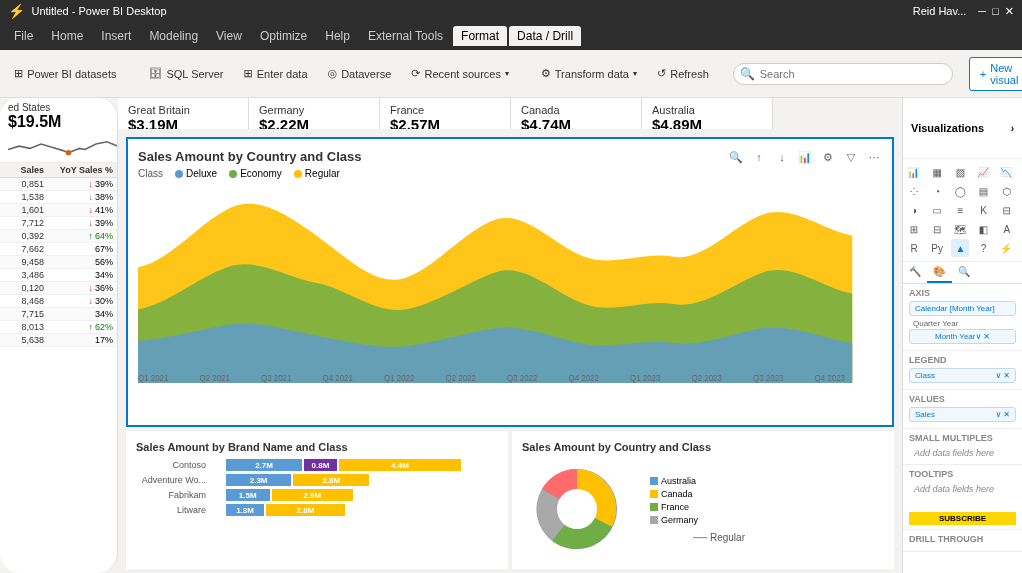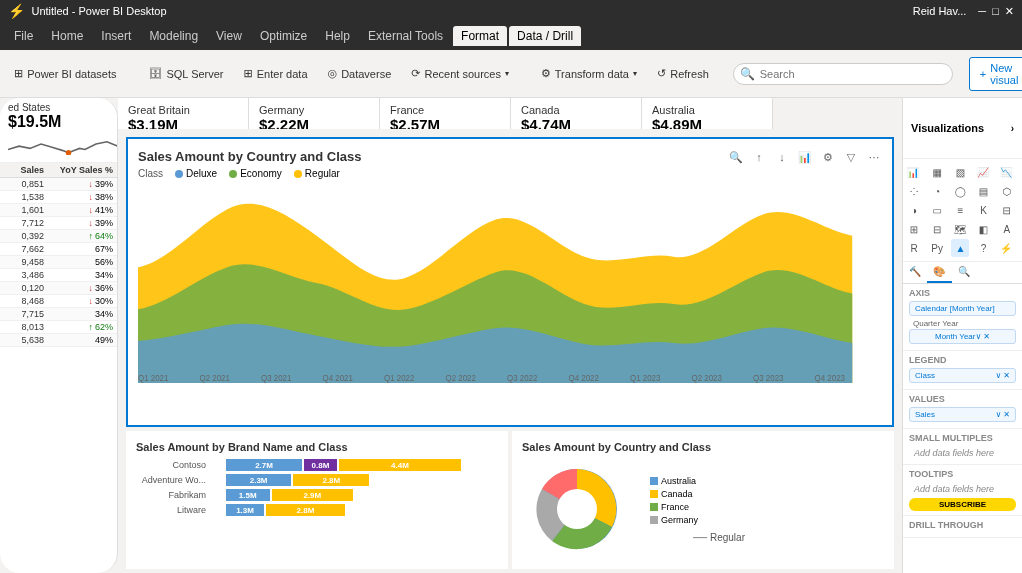--- a/index.html
+++ b/index.html
@@ -436,21 +436,21 @@
       <div class="table-row-item">
         <div class="val-sales">7,715</div>
         <div class="val-yoy">34%</div>
       </div>
       <div class="table-row-item">
         <div class="val-sales">8,013</div>
         <div class="val-yoy" style="color:#107c10;"><span class="arrow-up-green">↑</span>62%</div>
       </div>
       <div class="table-row-item">
         <div class="val-sales">5,638</div>
-        <div class="val-yoy">49%</div>
+        <div class="val-yoy">17%</div>
       </div>
     </div>
   </div>
 
   <div class="center-area">
 
     <div class="cards-area">
       <div class="country-card">
         <div class="country-name">Great Britain</div>
         <div class="amount">$3.19M</div>
@@ -719,20 +719,20 @@
 
     <div class="viz-section">
       <div class="viz-section-title">Small multiples</div>
       <div class="viz-add-field">Add data fields here</div>
     </div>
 
     <div class="viz-section">
       <div class="viz-section-title">Tooltips</div>
       <div class="viz-add-field">Add data fields here</div>
 
-      <div style="background:#ffd700;padding:2px 4px;font-size:8px;font-weight:700;color:#000;border-radius:6px;text-align:center;margin-top:2px;">SUBSCRIBE</div>
+      <div style="background:#ffd700;padding:2px 4px;font-size:8px;font-weight:700;color:#000;border-radius:0;text-align:center;margin-top:16px;">SUBSCRIBE</div>
     </div>
 
     <div class="viz-section">
       <div class="viz-section-title">Drill through</div>
     </div>
   </div>
 </div>
 
 </body></html>

